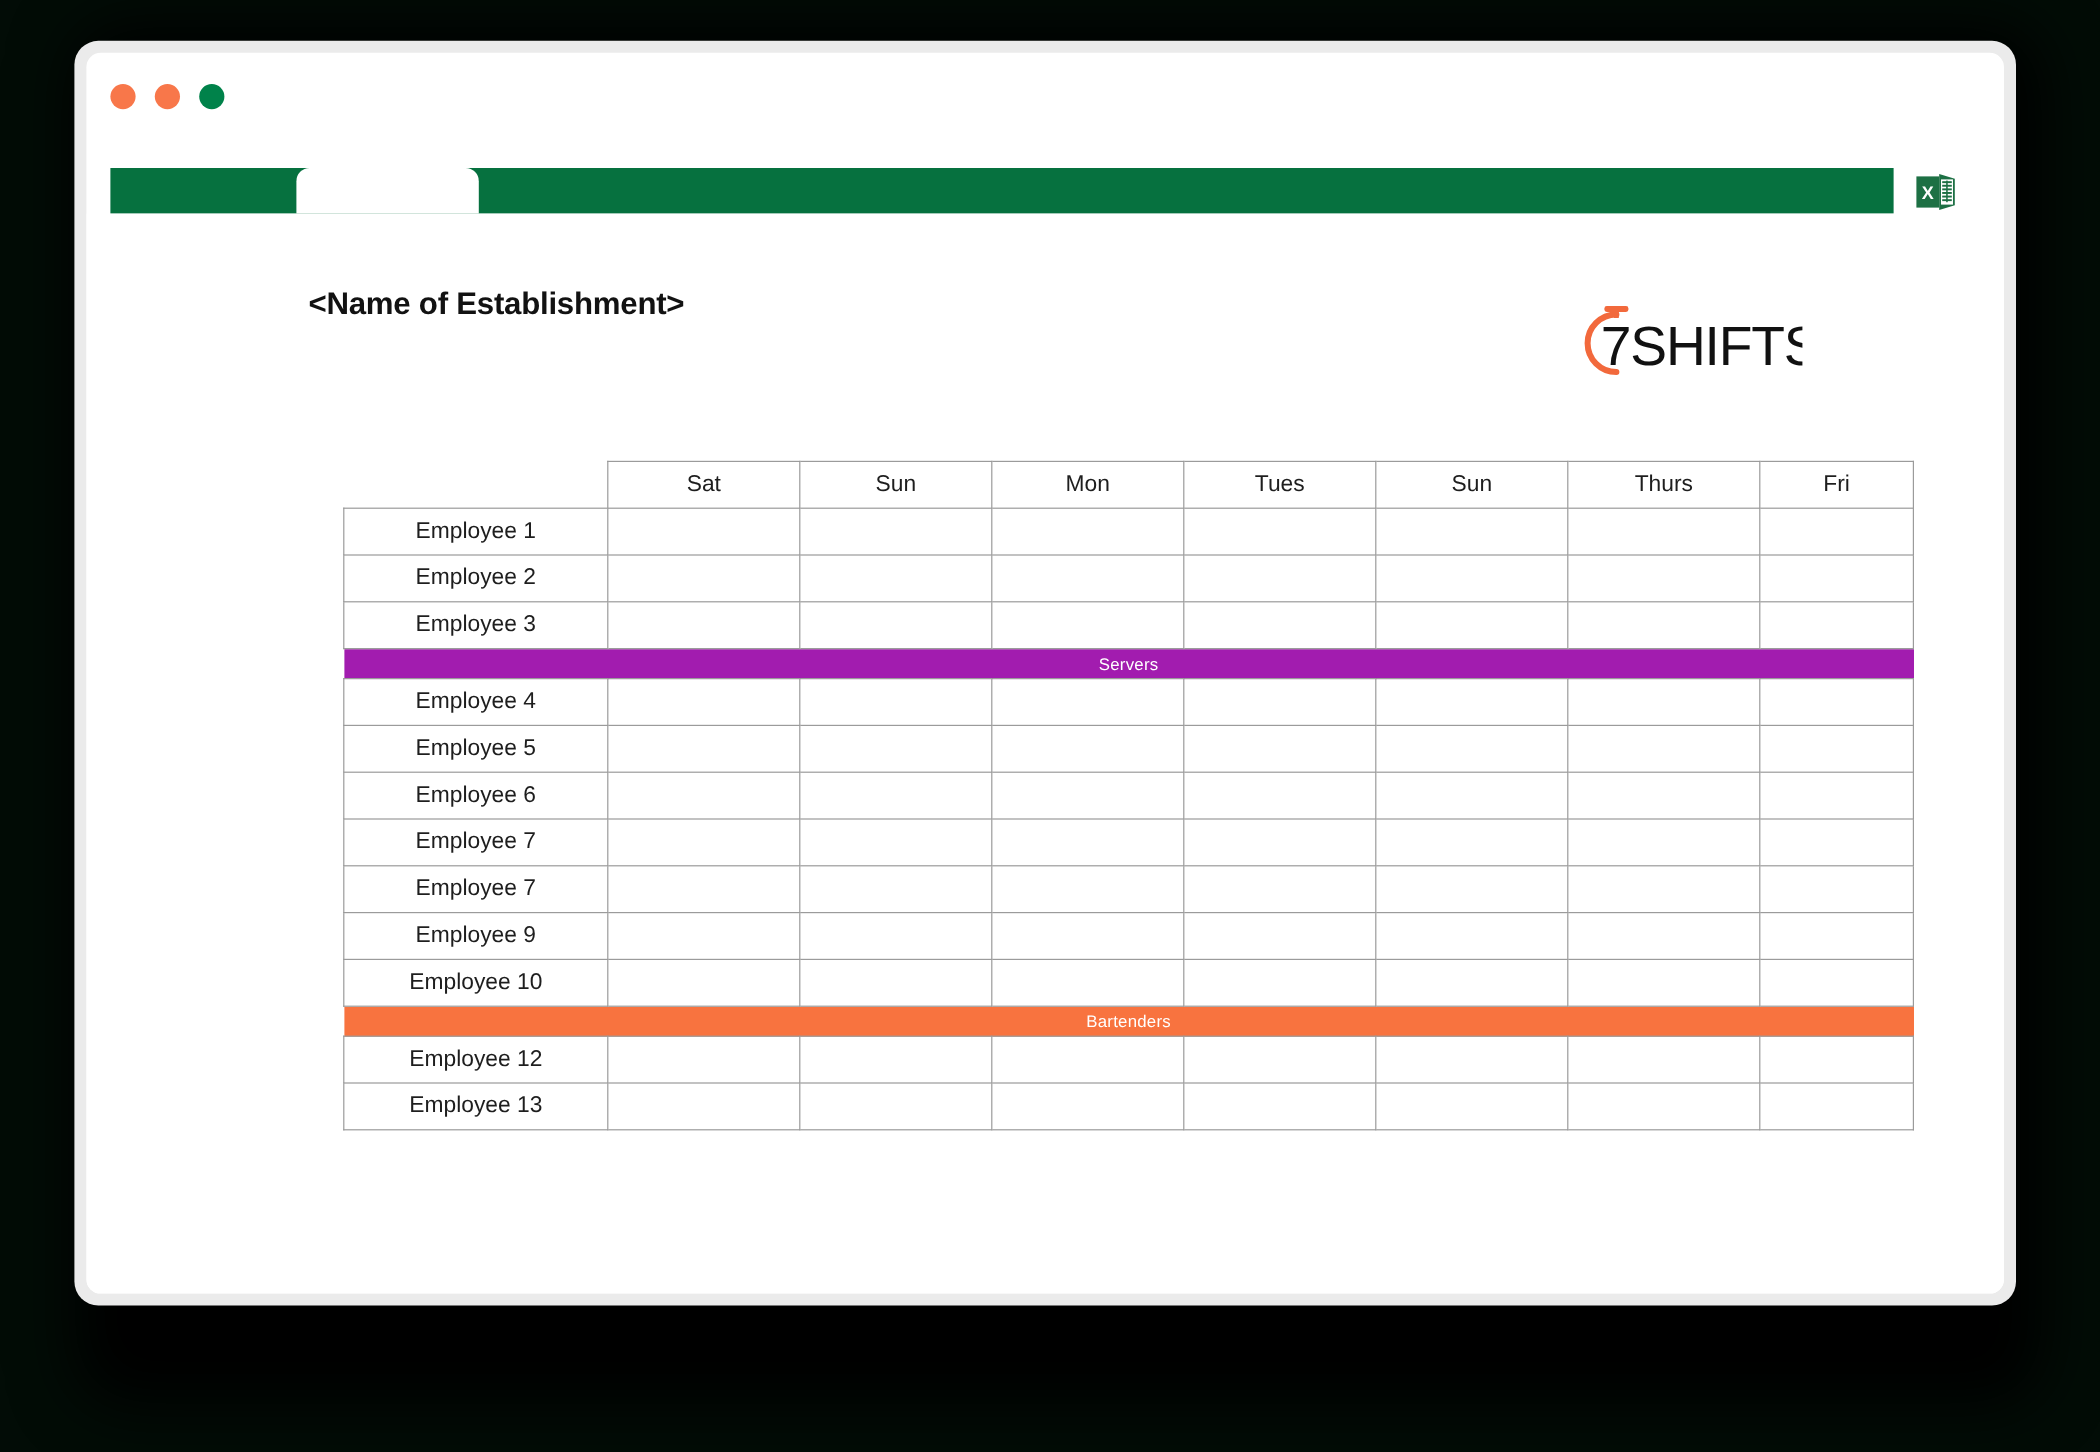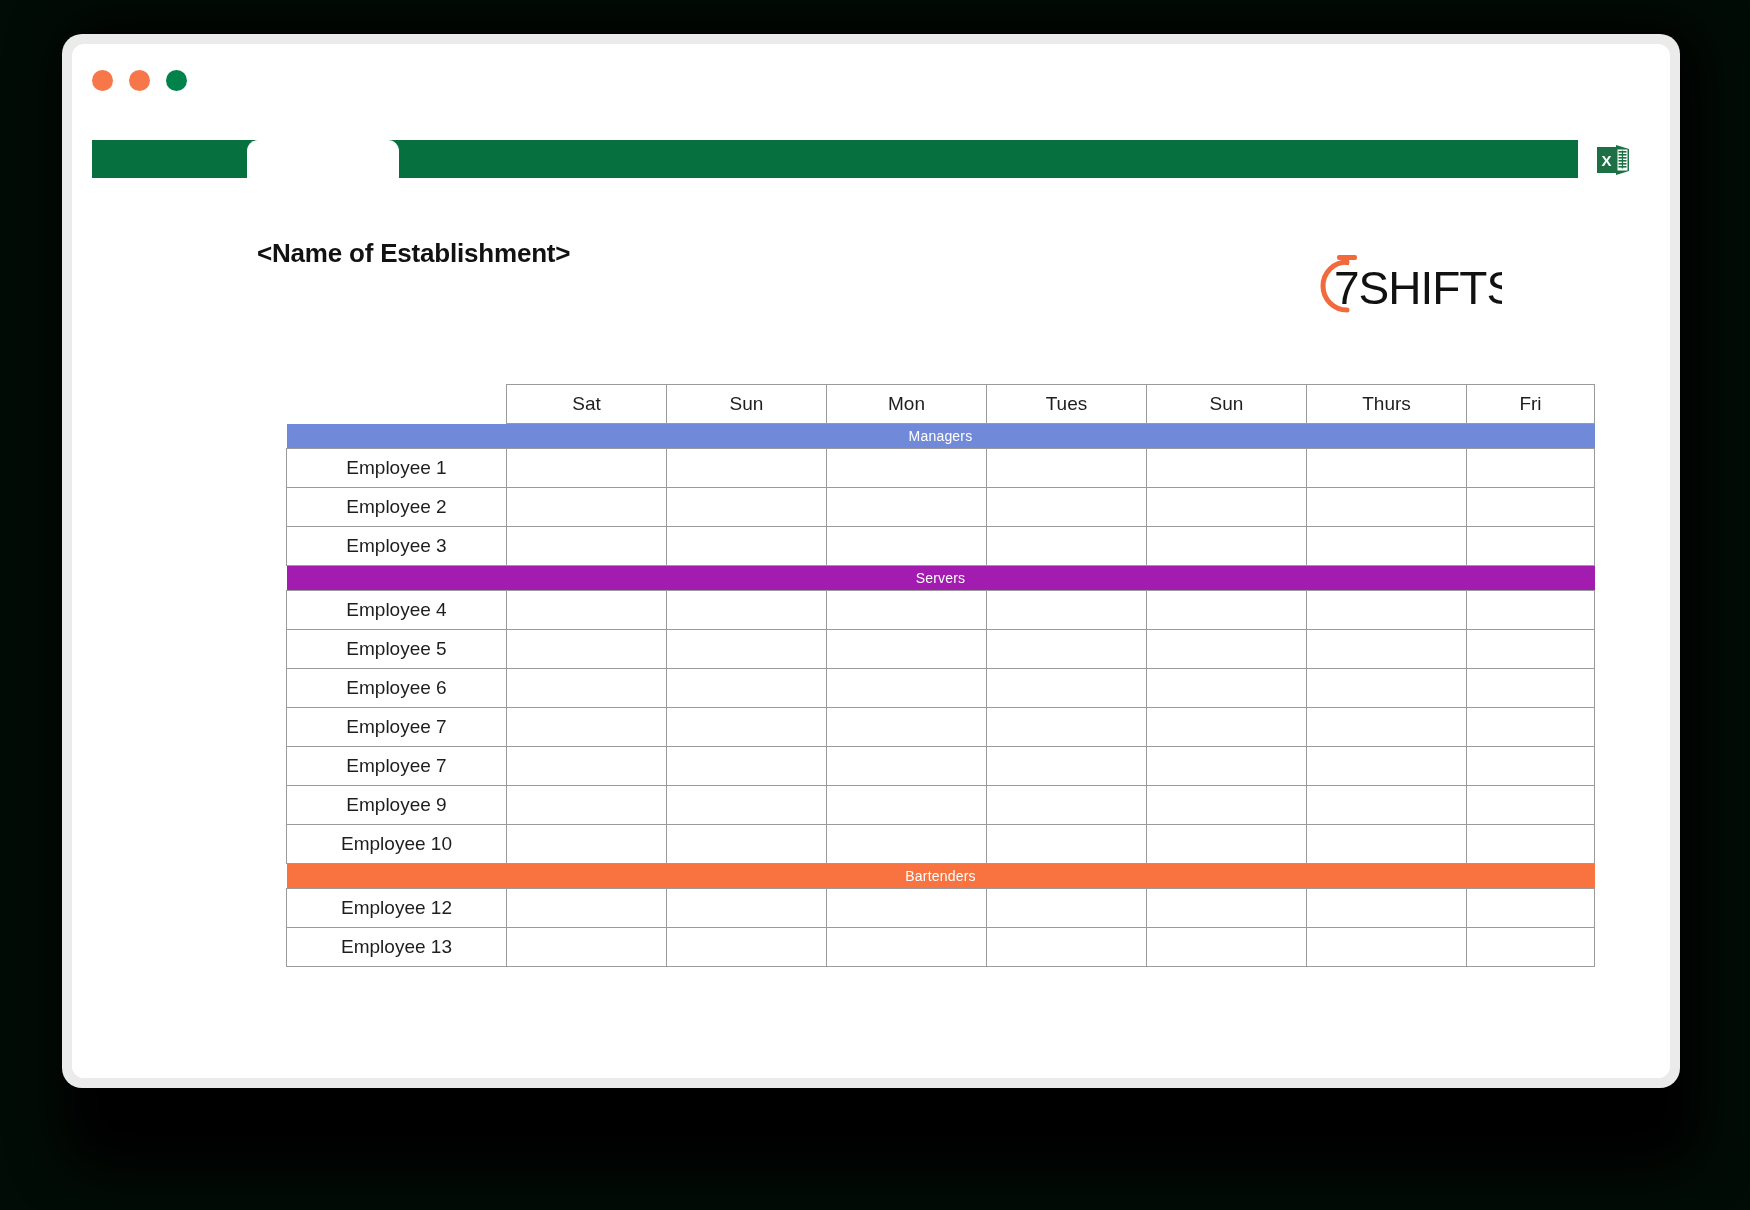--- a/index.html
+++ b/index.html
@@ -278,23 +278,20 @@
               <th class="day-head">Sat</th>
               <th class="day-head">Sun</th>
               <th class="day-head">Mon</th>
               <th class="day-head">Tues</th>
               <th class="day-head">Sun</th>
               <th class="day-head">Thurs</th>
               <th class="day-head">Fri</th>
             </tr>
           </thead>
           <tbody id="schedule-body">
-              <tr class="band managers">
-                <td colspan="8" style="background: rgb(113, 137, 217);">Managers</td>
-              </tr>
               <tr>
                 <td class="emp-name">Employee 1</td>
                 <td class="cell-empty"></td>
                 <td class="cell-empty"></td>
                 <td class="cell-empty"></td>
                 <td class="cell-empty"></td>
                 <td class="cell-empty"></td>
                 <td class="cell-empty"></td>
                 <td class="cell-empty"></td>
               </tr>

